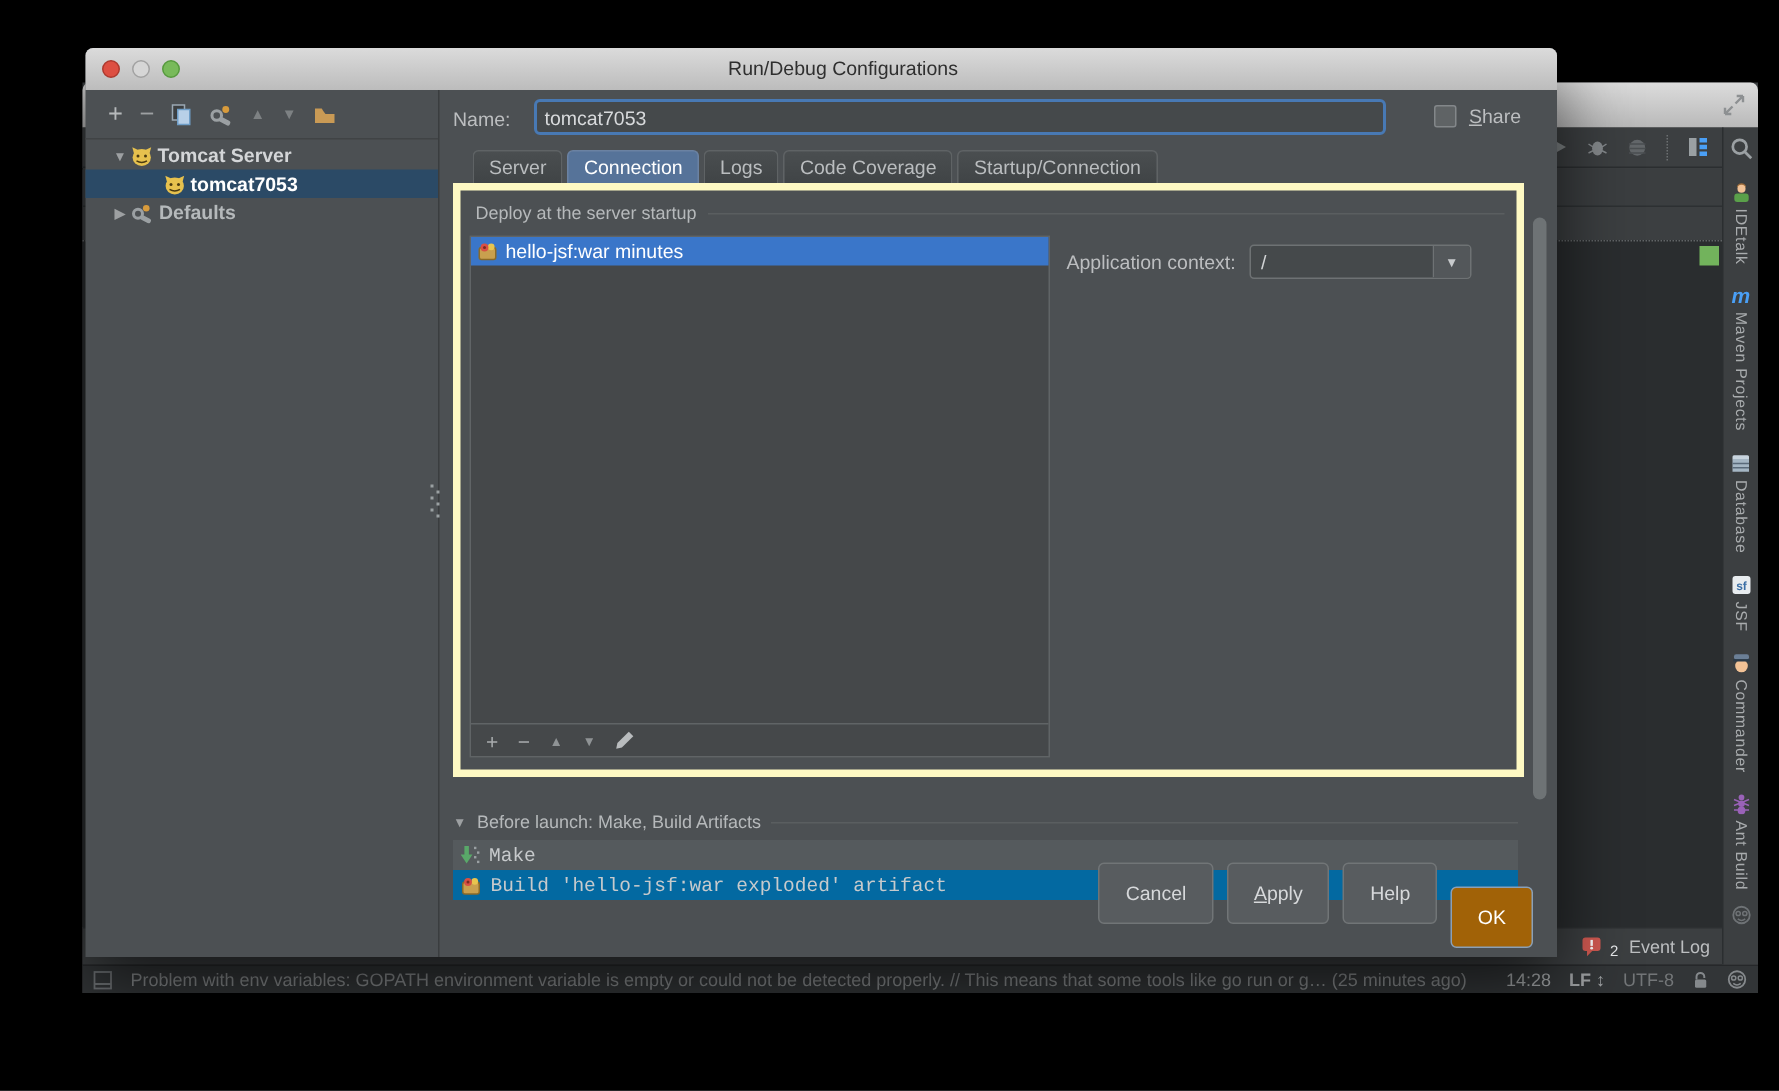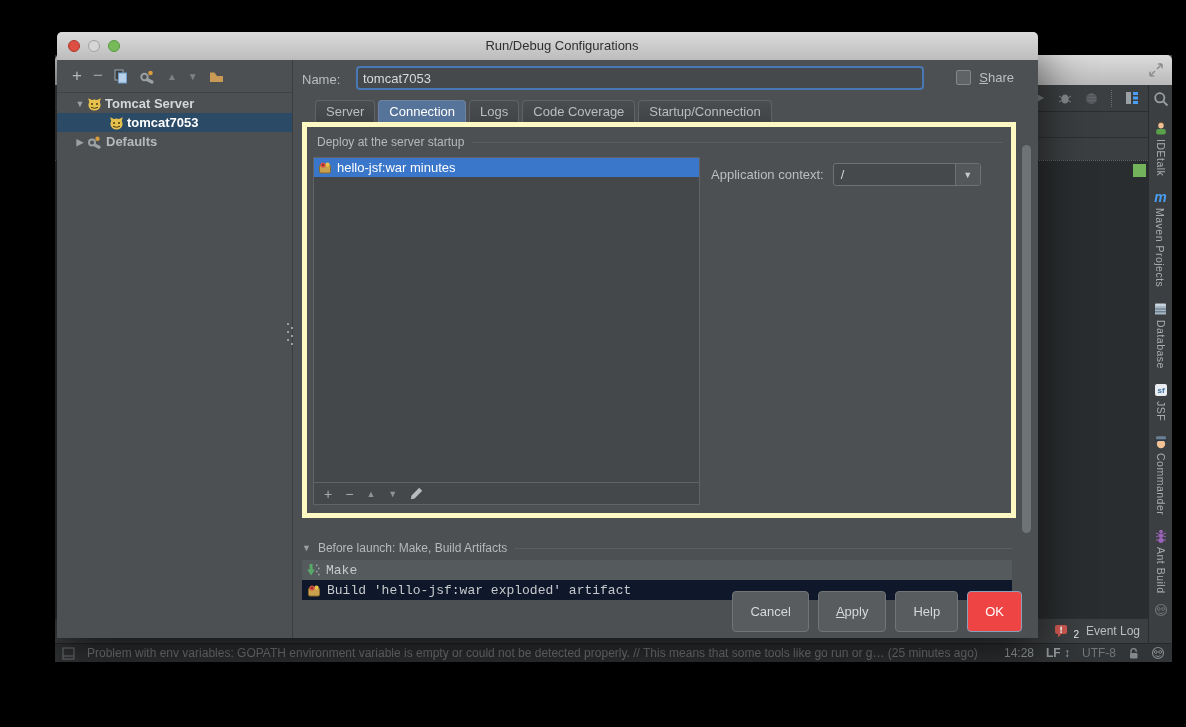--- a/index.html
+++ b/index.html
@@ -81,25 +81,25 @@
   .combo-val{flex:1;line-height:21px;padding-left:7px;color:#d2d4d6;}
   .combo-btn{width:24px;border-left:1px solid #6e7274;background:#53575a;display:flex;align-items:center;justify-content:center;font-size:9px;color:#c8cbcd;border-radius:0 2px 2px 0;}
   .dlg-scrollbar{position:absolute;left:728px;top:85px;width:9px;height:388px;}
   .thumb{width:9px;height:100%;background:#6e7375;border-radius:5px;}
 
   .bl-head{position:absolute;left:8px;right:26px;top:481px;display:flex;align-items:center;gap:7px;font-size:12px;color:#b6b9bb;cursor:pointer;}
   .bl-arrow{font-size:9px;color:#9da0a2;}
   .bl-rows{position:absolute;left:8px;right:26px;top:500px;font-family:Liberation Mono, monospace;}
   .bl-row{height:20px;display:flex;align-items:center;gap:6px;padding-left:5px;color:#c7cacc;cursor:pointer;}
   .bl-row.odd{background:#555a5d;}
-  .bl-row.even{background:#0f172a;}
+  .bl-row.even{background:#0369a1;}
 
   .dlg-buttons{position:absolute;right:16px;bottom:6px;display:flex;gap:9px;}
   .btn{height:41px;padding:0 17px;background:#585c5f;border:1px solid #717577;border-radius:4px;color:#d6d8da;font-size:13px;line-height:23px;cursor:pointer;box-sizing:border-box;}
-  .btn.default{background:#ef4444;border-color:#8aa0b8;color:#fff;}
+  .btn.default{background:#a16207;border-color:#8aa0b8;color:#fff;margin-top:16px;}
 </style>
 </head>
 <body>
 
 <div class="screen">
 
   <div class="ide-window">
     <div class="ide-titlebar">
       <span class="fullscreen">
         <svg width="16" height="16">

